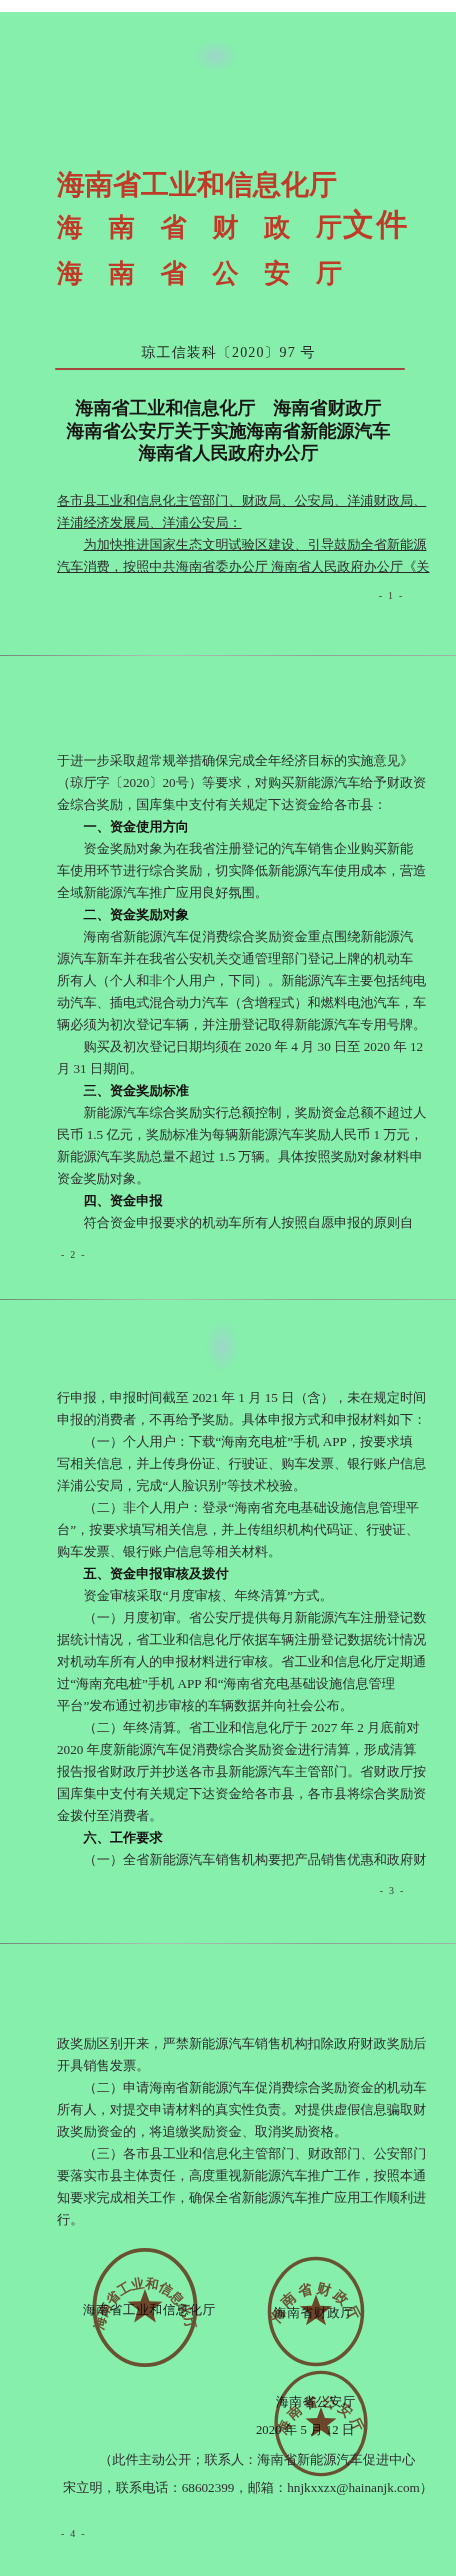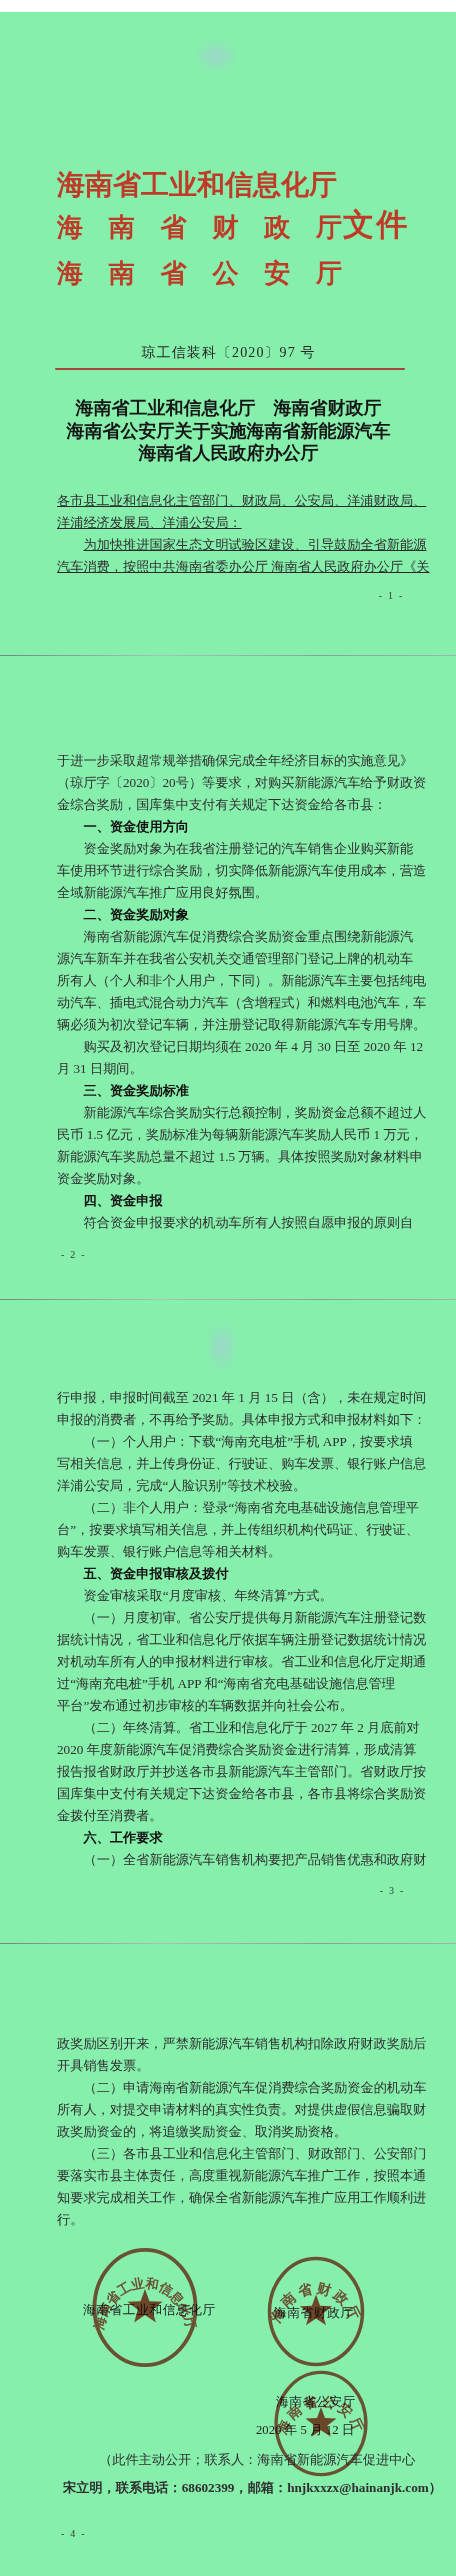--- a/index.html
+++ b/index.html
@@ -57,21 +57,21 @@
   #seal2{left:265px;top:310px;width:102px;height:115px;}
   #seal3{left:272px;top:424px;width:98px;height:111px;}
   .seal svg{width:100%;height:100%;}
   .sig{position:absolute;font-size:12.7px;color:#222;letter-spacing:0.6px;white-space:nowrap;}
   #sig1{left:83px;top:358px;}
   #sig2{left:274px;top:361px;}
   #sig3{left:276px;top:450px;}
   .sealdate{position:absolute;left:256px;top:478px;font-size:12.7px;color:#222;white-space:nowrap;}
   .foot{position:absolute;font-size:13.2px;color:#2f2f2f;white-space:nowrap;}
   #foot1{left:99px;top:507px;}
-  #foot2{left:63px;top:535px;font-weight:bold;}
+  #foot2{left:63px;top:535px;}
   .bottombar{position:absolute;left:106px;top:636px;width:319px;height:3.3px;
     background:linear-gradient(90deg,#4a4a4a,#101010 45%,#262626 75%,#111);}
 </style>
 </head>
 <body>
 
 <div class="doc">
 
   <div class="smudge" id="smudge1"></div>
   <div class="smudge" id="smudge2"></div>

